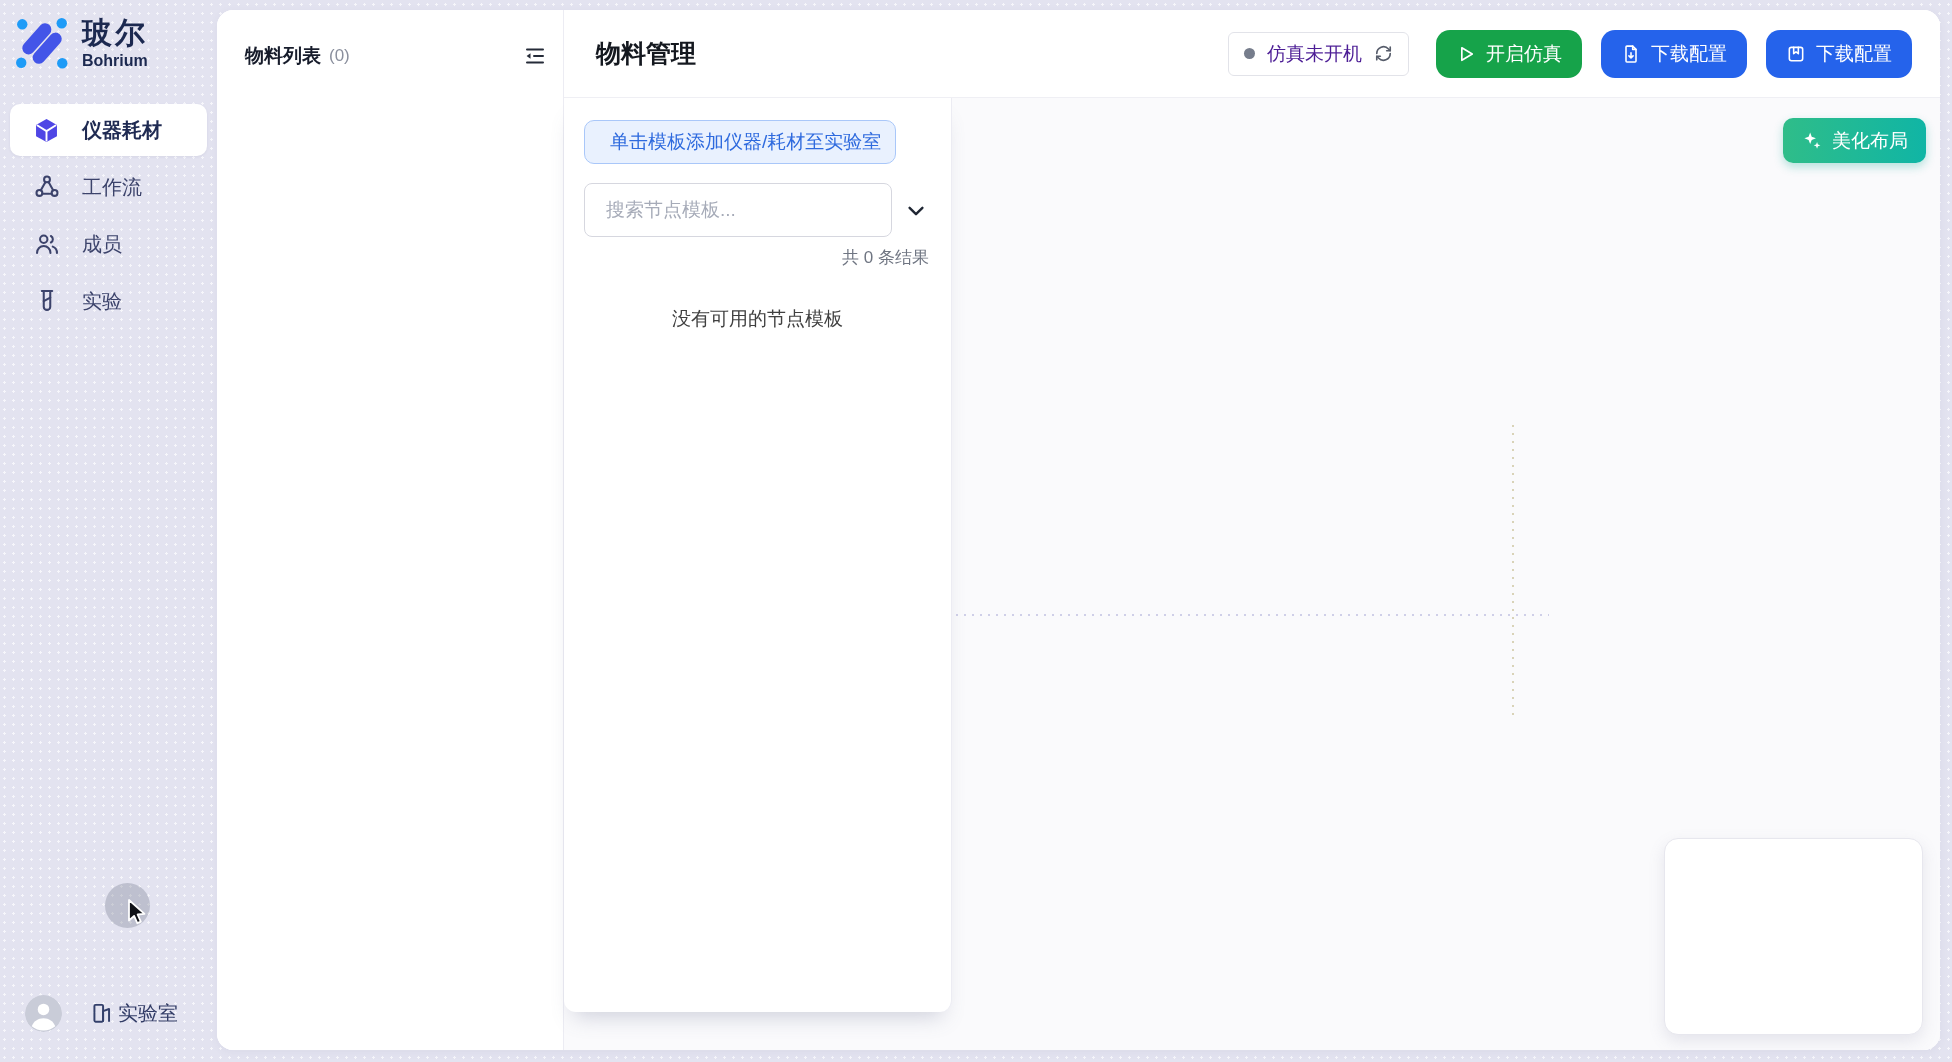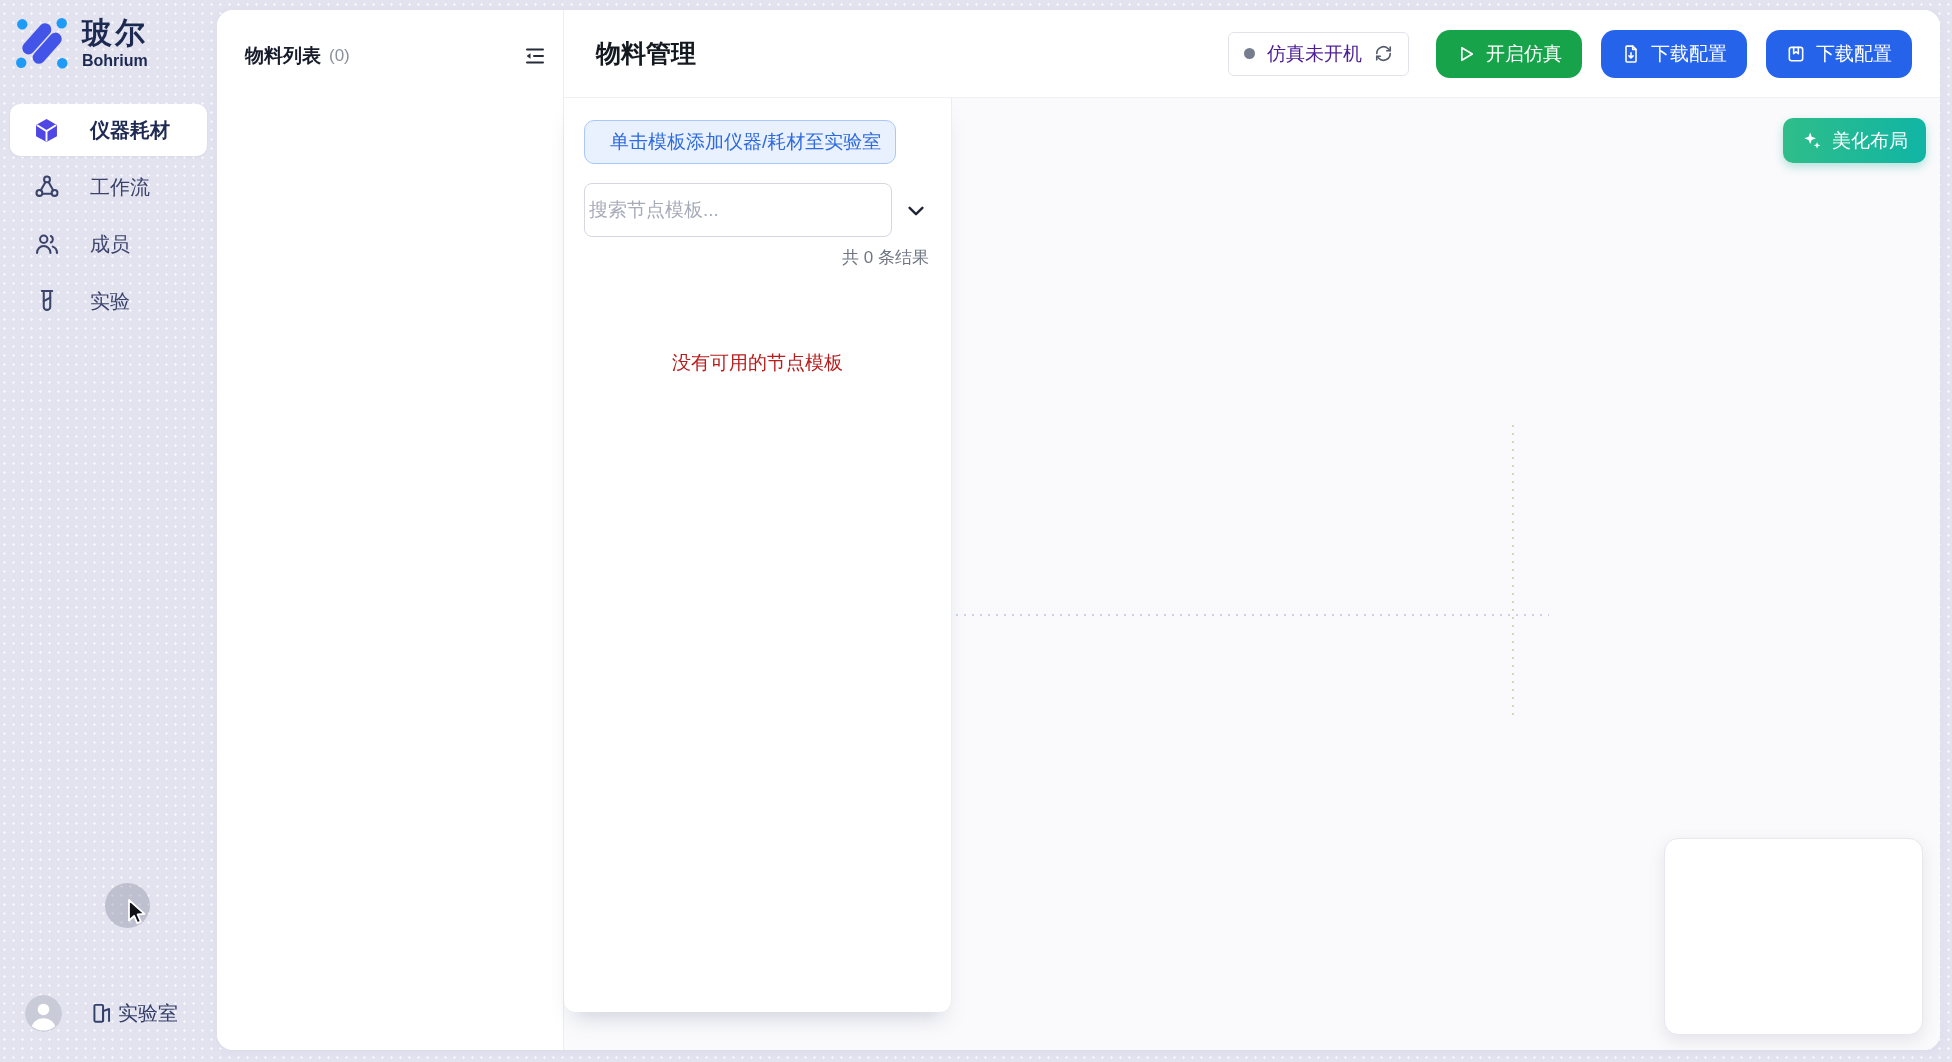--- a/index.html
+++ b/index.html
@@ -9,21 +9,21 @@
         background-image:radial-gradient(#f6f6fb 1.3px,transparent 1.4px);
         background-size:9px 9px;}
 
   
   .sidebar{position:absolute;left:0;top:0;width:217px;height:1062px;}
   .logo-row{position:absolute;left:15px;top:16px;display:flex;align-items:center;gap:13px;}
   .logo-mark{width:54px;height:54px;display:block;}
   .brand-zh{font-size:30px;font-weight:bold;color:#1c2950;letter-spacing:3px;line-height:1;}
   .brand-en{font-size:16px;font-weight:bold;color:#1c2950;line-height:1;margin-top:5px;}
   .nav{position:absolute;left:10px;right:10px;top:104px;display:flex;flex-direction:column;gap:5px;}
-  .nav-item{display:flex;align-items:center;gap:30px;height:52px;padding-left:23px;border-radius:10px;
+  .nav-item{display:flex;align-items:center;gap:22px;height:52px;padding-left:23px;border-radius:10px;
             color:#3c436b;font-size:20px;cursor:pointer;}
   .nav-item .nav-icon{width:27px;height:27px;display:flex;align-items:center;justify-content:center;}
   .nav-item.active{background:#ffffff;color:#1f2a52;font-weight:bold;box-shadow:0 1px 3px rgba(60,60,110,.08);}
   .sidebar-footer{position:absolute;left:0;right:0;top:993px;height:40px;display:flex;align-items:center;}
   .avatar{width:37px;height:37px;border-radius:50%;margin-left:25px;display:block;}
   .lab-entry{display:flex;align-items:center;gap:3px;margin-left:27px;color:#323c66;font-size:20px;cursor:pointer;}
 
   
   .window{position:absolute;left:217px;top:10px;width:1723px;height:1040px;background:#ffffff;
           border-radius:16px;overflow:hidden;box-shadow:0 2px 10px rgba(80,80,120,.06);}
@@ -60,26 +60,26 @@
 
   
   .template-panel{position:absolute;left:0;top:0;width:388px;height:914px;background:#fff;box-sizing:border-box;
                   border-right:1px solid #ececf3;border-radius:0 0 12px 12px;
                   box-shadow:0 14px 22px -10px rgba(100,105,140,.30);}
   .hint-alert{position:absolute;left:20px;top:22px;width:312px;height:44px;box-sizing:border-box;
               background:#e9f1fe;border:1px solid #a9c7f9;border-radius:10px;
               display:flex;align-items:center;gap:11px;padding:4px 14px;}
   .hint-text{font-size:19px;color:#2e6ade;white-space:nowrap;}
   .search-input{position:absolute;left:20px;top:85px;width:308px;height:54px;box-sizing:border-box;
-                border:1px solid #d6d7df;border-radius:8px;padding:0 4px;font-size:19px;color:#30343f;
+                border:1px solid #d6d7df;border-radius:8px;padding:0 21px;font-size:19px;color:#30343f;
                 font-family:"Liberation Sans",sans-serif;background:#fff;outline:none;}
   .search-input::placeholder{color:#a6abb8;}
   .chevron-icon{position:absolute;left:341px;top:102px;width:22px;height:22px;color:#1f2633;cursor:pointer;}
   .results-count{position:absolute;right:22px;top:148px;font-size:17px;color:#6f7582;}
-  .empty-text{position:absolute;left:0;right:0;top:208px;text-align:center;font-size:19px;color:#b91c1c;margin-top:44px;}
+  .empty-text{position:absolute;left:0;right:0;top:208px;text-align:center;font-size:19px;color:#404040;}
 
   
   .beautify-btn{position:absolute;right:14px;top:20px;height:45px;border-radius:10px;padding:0 18px;
                 display:flex;align-items:center;gap:9px;font-size:19px;color:#fff;cursor:pointer;border:none;
                 background:linear-gradient(90deg,#2fbd89,#10b5a5);
                 box-shadow:0 4px 10px rgba(20,170,150,.30);}
 
   
   .minimap{position:absolute;right:17px;top:740px;width:259px;height:197px;background:#fff;box-sizing:border-box;
            border:1px solid #e7e7ee;border-radius:14px;box-shadow:0 6px 16px rgba(120,120,150,.16);}

